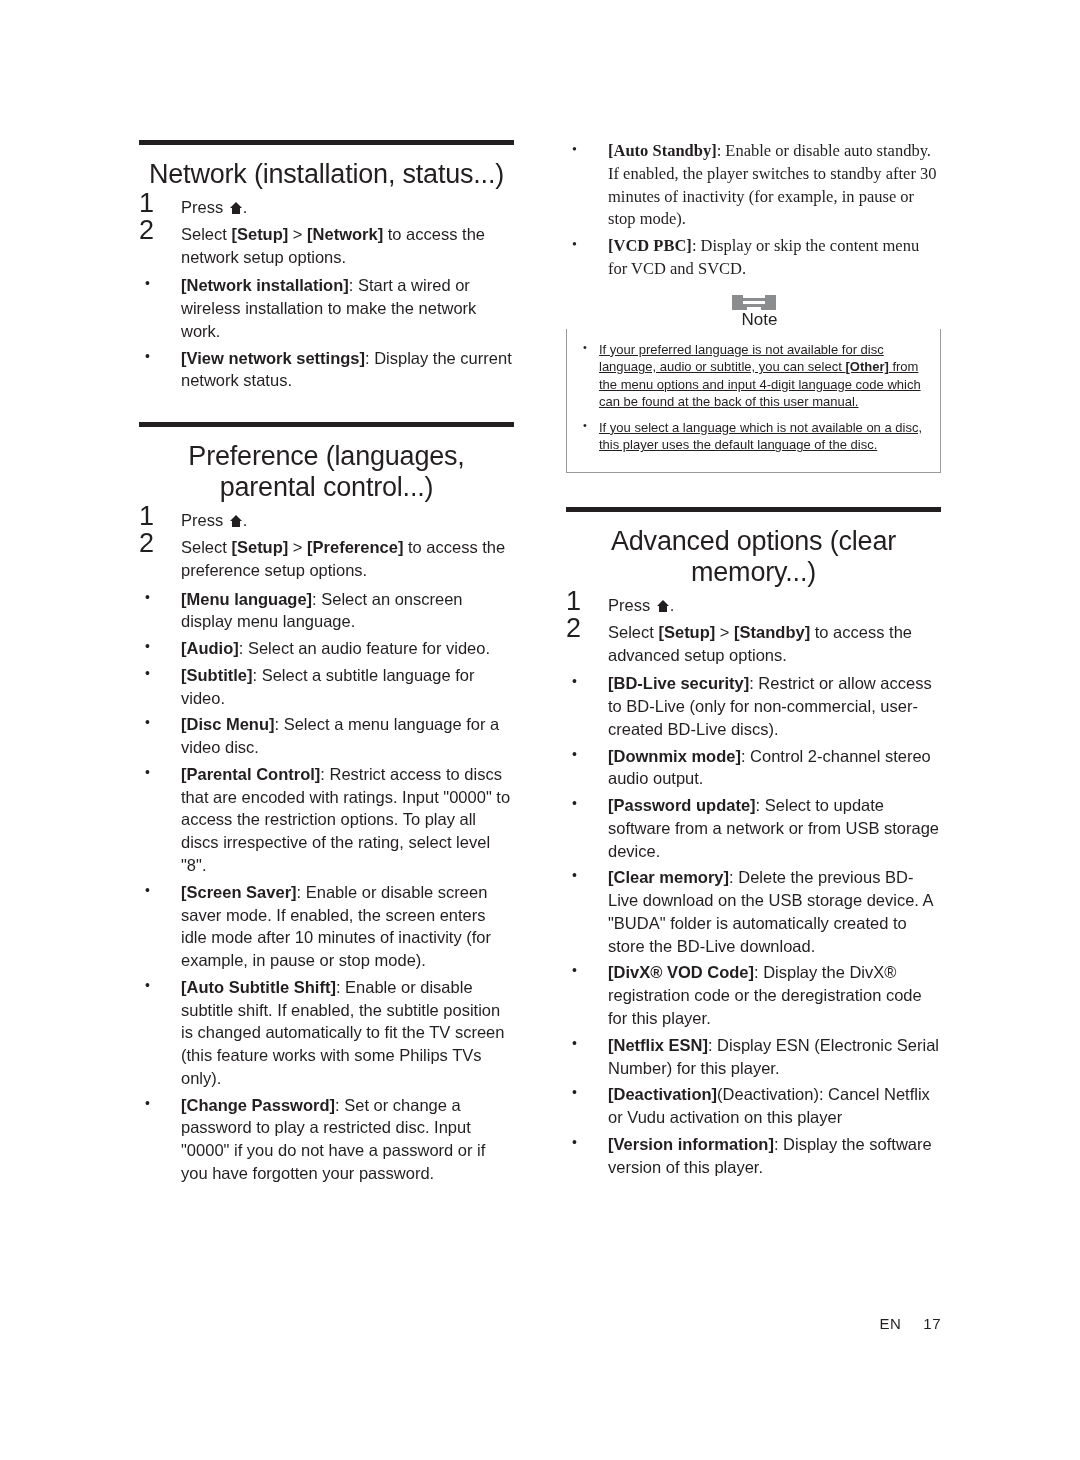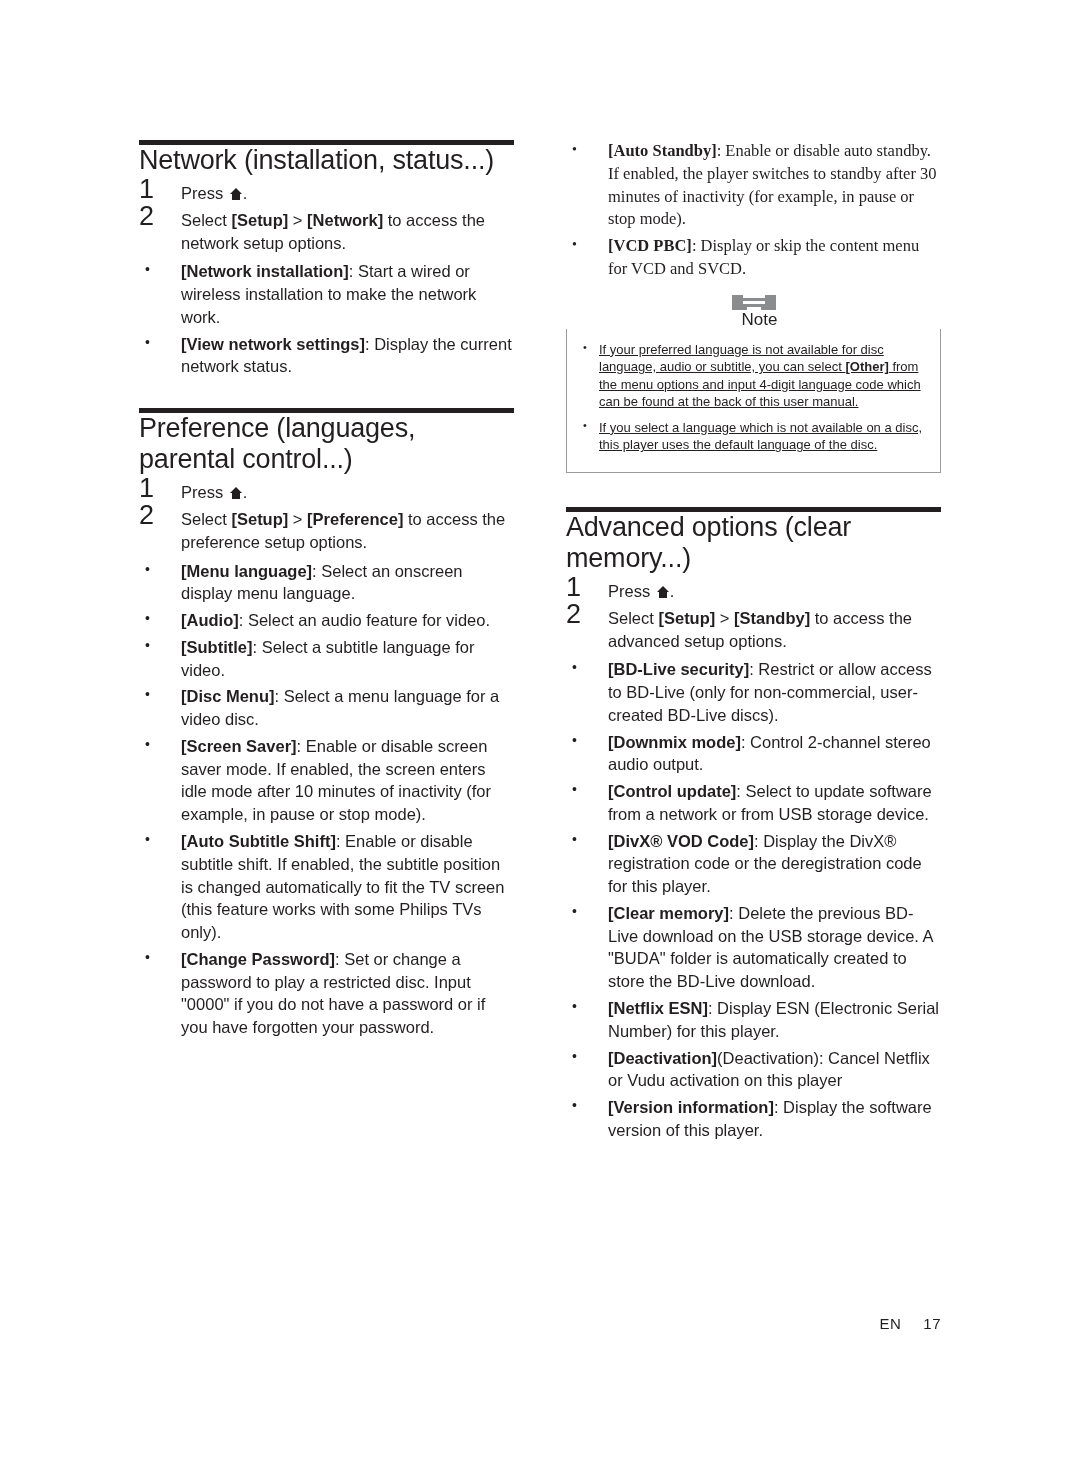--- a/index.html
+++ b/index.html
@@ -26,23 +26,25 @@
     width: 375px;
   }
   .col-left { left: 139px; top: 140px; }
   .col-right { left: 566px; top: 140px; }
 
   h2.section-title {
     font-size: 27px;
     font-weight: normal;
     line-height: 1.15;
     margin: 0 0 6px 0;
+    padding-top: 14px;
     border-top: 5px solid #231f20;
     letter-spacing: -0.2px;
     color: #231f20;
+    text-align: center;
   }
   .section {
     margin-bottom: 22px;
   }
 
   ol.steps {
     list-style: none;
     margin: 0;
     padding: 0;
   }
@@ -212,20 +214,21 @@
         <li>
           <span class="num">2</span>
           <span><span>Select </span><span class="b">[Setup]</span><span> &gt; </span><span class="b">[Preference]</span><span> to access the preference setup options.</span></span>
         </li>
       </ol>
       <ul class="bullets">
         <li><span class="b">[Menu language]</span><span>: Select an onscreen display menu language.</span></li>
         <li><span class="b">[Audio]</span><span>: Select an audio feature for video.</span></li>
         <li><span class="b">[Subtitle]</span><span>: Select a subtitle language for video.</span></li>
         <li><span class="b">[Disc Menu]</span><span>: Select a menu language for a video disc.</span></li>
+        <li><span class="b">[Parental Control]</span><span>: Restrict access to discs that are encoded with ratings. Input "0000" to access the restriction options. To play all discs irrespective of the rating, select level "8".</span></li>
         <li><span class="b">[Screen Saver]</span><span>: Enable or disable screen saver mode. If enabled, the screen enters idle mode after 10 minutes of inactivity (for example, in pause or stop mode).</span></li>
         <li><span class="b">[Auto Subtitle Shift]</span><span>: Enable or disable subtitle shift. If enabled, the subtitle position is changed automatically to fit the TV screen (this feature works with some Philips TVs only).</span></li>
         <li><span class="b">[Change Password]</span><span>: Set or change a password to play a restricted disc. Input "0000" if you do not have a password or if you have forgotten your password.</span></li>
       </ul>
     </div>
   </div>
 
   <div class="col col-right">
 
     <ul class="bullets" style="margin-top:0;font-family:Liberation Serif, serif;">
@@ -258,23 +261,23 @@
           <span><span>Press </span><span class="home-icon"></span><span>.</span></span>
         </li>
         <li>
           <span class="num">2</span>
           <span><span>Select </span><span class="b">[Setup]</span><span> &gt; </span><span class="b">[Standby]</span><span> to access the advanced setup options.</span></span>
         </li>
       </ol>
       <ul class="bullets">
         <li><span class="b">[BD-Live security]</span><span>: Restrict or allow access to BD-Live (only for non-commercial, user-created BD-Live discs).</span></li>
         <li><span class="b">[Downmix mode]</span><span>: Control 2-channel stereo audio output.</span></li>
-        <li><span class="b">[Control update]</span><span>: Select to update software from a network or from USB storage device.</span></li>
+        <li><span class="b">[Password update]</span><span>: Select to update software from a network or from USB storage device.</span></li>
+        <li><span class="b">[Clear memory]</span><span>: Delete the previous BD-Live download on the USB storage device. A "BUDA" folder is automatically created to store the BD-Live download.</span></li>
         <li><span class="b">[DivX® VOD Code]</span><span>: Display the DivX® registration code or the deregistration code for this player.</span></li>
-        <li><span class="b">[Clear memory]</span><span>: Delete the previous BD-Live download on the USB storage device. A "BUDA" folder is automatically created to store the BD-Live download.</span></li>
         <li><span class="b">[Netflix ESN]</span><span>: Display ESN (Electronic Serial Number) for this player.</span></li>
         <li><span class="b">[Deactivation]</span><span>(Deactivation): Cancel Netflix or Vudu activation on this player</span></li>
         <li><span class="b">[Version information]</span><span>: Display the software version of this player.</span></li>
       </ul>
     </div>
   </div>
 
   <div class="footer">
     <span>EN</span><span class="pg">17</span>
   </div>

